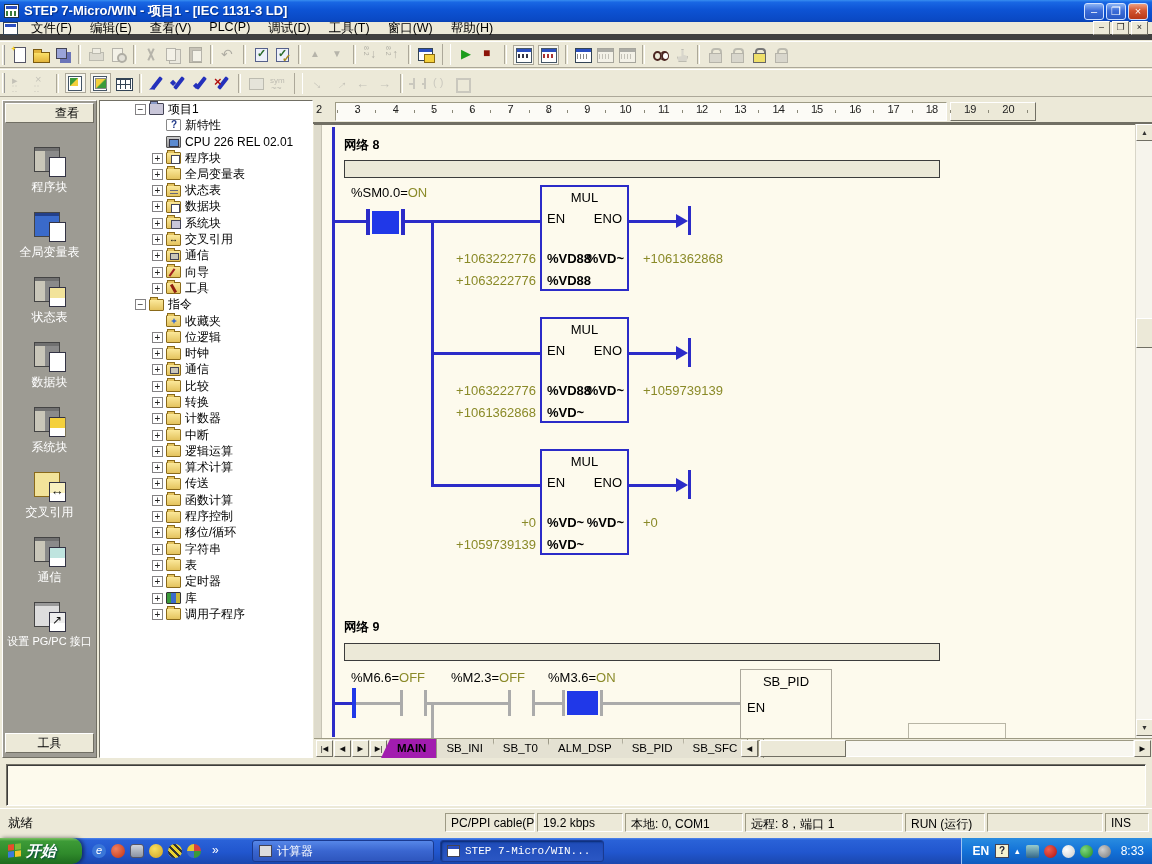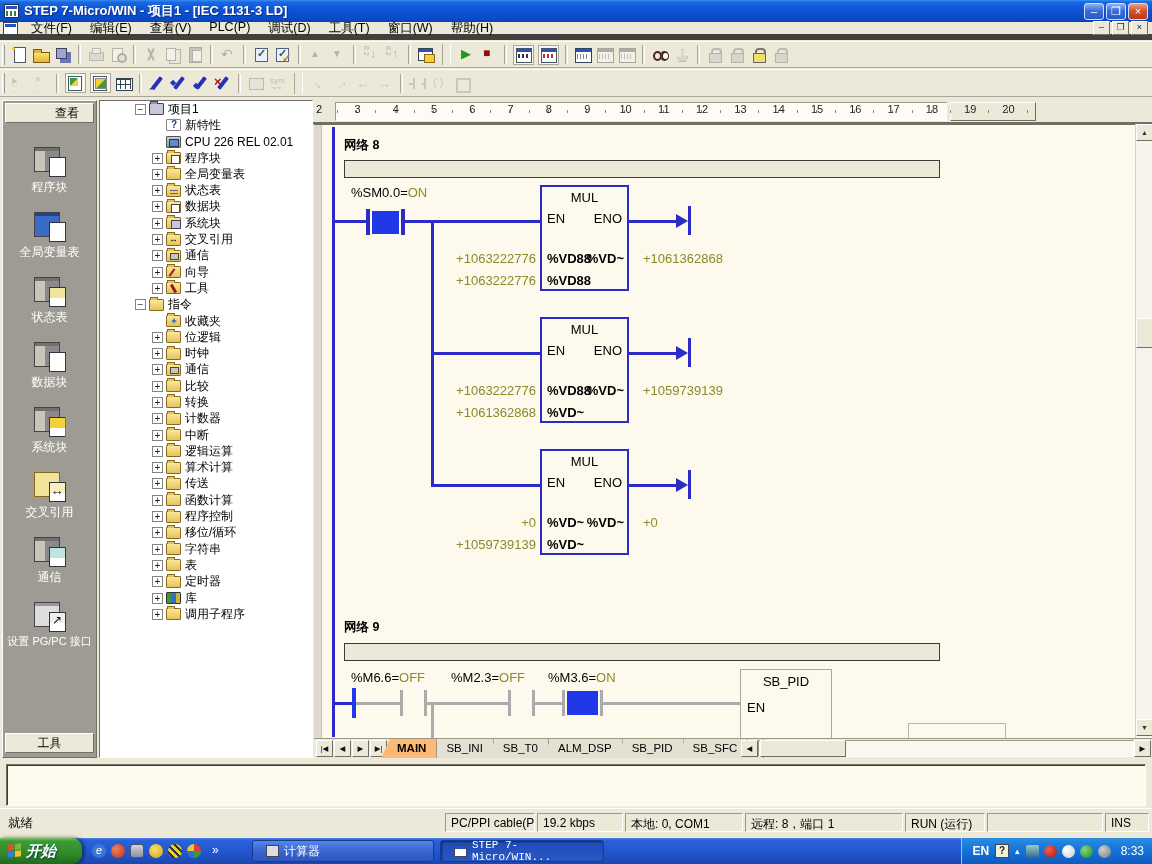--- a/index.html
+++ b/index.html
@@ -192,21 +192,21 @@
   .partialbox{position:absolute;left:594px;top:598px;width:98px;height:16px;border:1px solid #B8B5A5;border-bottom:none;}
 
   
   .vsb{position:absolute;left:1135px;top:124px;width:17px;height:614px;background:#F6F4EC;border-left:1px solid #D8D5C8;}
   .sbtn{position:absolute;left:0;width:17px;height:17px;background:#ECE9D8;border:1px solid;border-color:#fff #716F64 #716F64 #fff;font-size:7px;text-align:center;line-height:15px;color:#333;}
   .vthumb{position:absolute;left:0;top:194px;width:17px;height:30px;background:#ECE9D8;border:1px solid;border-color:#fff #716F64 #716F64 #fff;}
   .tabbar{position:absolute;left:314px;top:738px;width:838px;height:20px;background:#ECE9D8;border-top:1px solid #9d9a84;}
   .tnav{position:absolute;top:1px;width:17px;height:17px;background:#ECE9D8;border:1px solid;border-color:#fff #716F64 #716F64 #fff;font-size:7.5px;text-align:center;line-height:15px;color:#111;}
   .tabs{position:absolute;left:74px;top:0;height:19px;display:flex;}
   .tab{position:relative;height:19px;padding:3px 10px 0 16px;margin-left:-7px;font-size:11.5px;color:#000;background:#E4E1D2;border-right:1px solid #9a9786;clip-path:polygon(9px 0,100% 0,100% 100%,0 100%);}
-  .tab.active{background:#fdba74;font-weight:bold;z-index:3;}
+  .tab.active{background:#a21caf;font-weight:bold;z-index:3;}
   .tab.partial{width:15px;overflow:hidden;padding-left:12px;}
   .hsb-left{left:427px}.hsb-right{left:820px}
   .htrack{position:absolute;left:444px;top:1px;width:376px;height:17px;background:#F8F7F0;border:1px solid;border-color:#9D9A84 #fff #fff #9D9A84;}
   .hthumb{position:absolute;left:446px;top:1px;width:86px;height:17px;background:#ECE9D8;border:1px solid;border-color:#fff #716F64 #716F64 #fff;}
 
   
   .outputwin{position:absolute;left:6px;top:764px;width:1140px;height:42px;background:#FDFAED;border:1px solid;border-color:#716F64 #fff #fff #716F64;box-shadow:inset 1px 1px 0 #3c3c3c;}
 
   
   .statusbar{position:absolute;left:0;top:808px;width:100%;height:30px;background:#ECE9D8;border-top:1px solid #fff;}
@@ -231,21 +231,21 @@
   .start-text{color:#fff;font-size:15px;font-weight:bold;font-style:italic;text-shadow:1px 1px 2px #044;}
   .ql{position:absolute;left:92px;top:0;height:26px;display:flex;align-items:center;gap:5px;}
   .qli{width:14px;height:14px;border-radius:3px;}
   .ql-ie{background:#3A76D8;border-radius:50%;color:#fff;font-size:11px;font-style:italic;text-align:center;line-height:13px;}
   .ql-red{background:radial-gradient(circle at 35% 35%,#F08060,#C03010);border-radius:50%;}
   .ql-gray{background:linear-gradient(#cfd4dc,#8b93a2);border:1px solid #556;}
   .ql-yellow{background:radial-gradient(circle at 40% 35%,#F8E060,#D0A020);border-radius:50%;}
   .ql-bee{background:repeating-linear-gradient(45deg,#E8D030 0 3px,#333 3px 5px);border-radius:50%;}
   .ql-pin{background:conic-gradient(#D84040 0 25%,#3A9A3A 0 50%,#3A6ACA 0 75%,#E8C830 0);border-radius:50%;}
   .ql-chevron{color:#fff;font-size:12px;margin-left:2px;}
-  .taskbtn{position:absolute;top:2px;height:22px;border-radius:3px;display:flex;align-items:center;gap:5px;padding:0 13px;font-size:12px;color:#fff;
+  .taskbtn{position:absolute;top:2px;height:22px;border-radius:3px;display:flex;align-items:center;gap:5px;padding:0 6px;font-size:12px;color:#fff;
     background:linear-gradient(180deg,#5687E8,#3A66D0 50%,#2E56BE);border:1px solid #1A3A90;}
   .taskbtn .tbicon{width:13px;height:12px;background:#DDD;border:1px solid #445;flex:none;}
   .taskbtn.calc{left:252px;width:182px;}
   .taskbtn.step{left:440px;width:164px;background:linear-gradient(180deg,#1E4BB8,#2B57C4);box-shadow:inset 1px 1px 2px #0a2a70;font-family:"Liberation Mono",monospace;font-size:11px;}
   .taskbtn.step .tbicon{background:#fff;box-shadow:inset 0 3px 0 #2B4FC0;}
   .tray{position:absolute;right:0;top:0;height:26px;display:flex;align-items:center;gap:6px;padding:0 8px 0 10px;
     background:linear-gradient(180deg,#2A8DE0 0%,#1372D8 50%,#0E5BBE 100%);border-left:1px solid #9dc4f4;}
   .tray .en{color:#fff;font-size:12px;font-weight:bold;}
   .tray .helpbox{width:14px;height:14px;background:#F6F2D0;border:1px solid #445;color:#223;font-size:10px;font-weight:bold;text-align:center;line-height:12px;}
   .tray .collapse{color:#fff;font-size:9px;}

